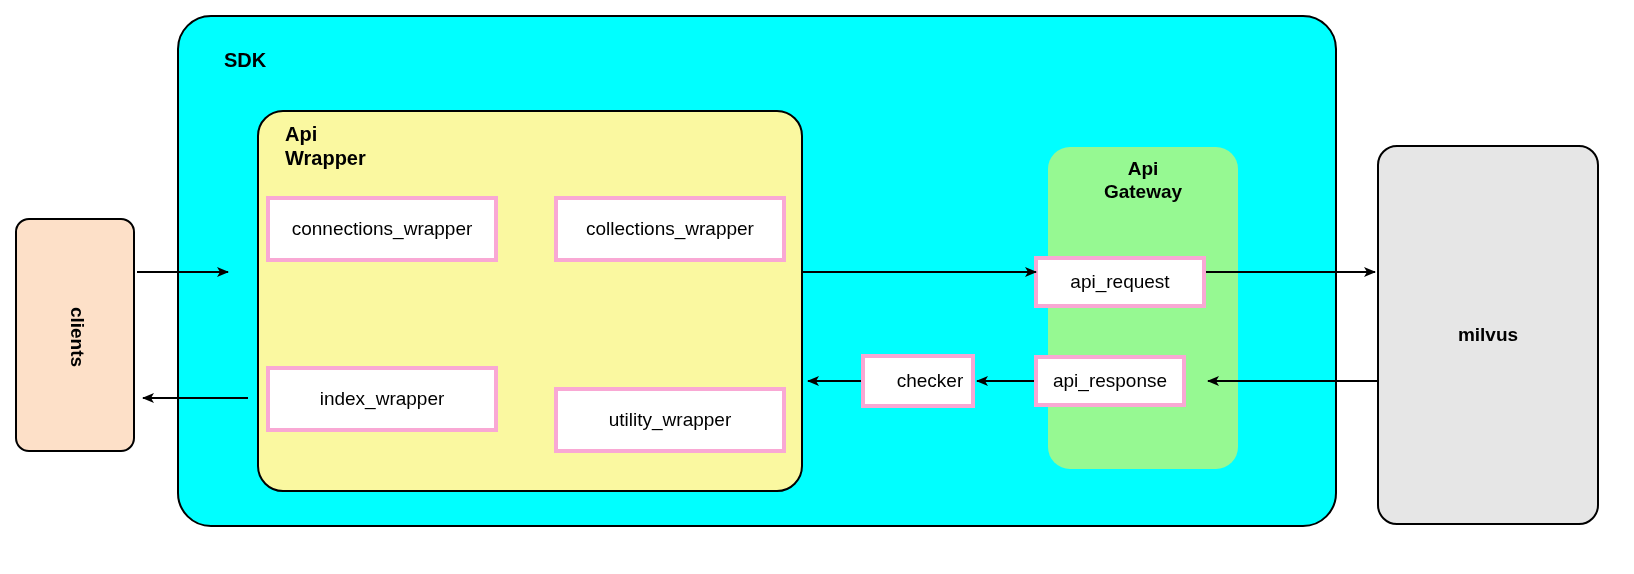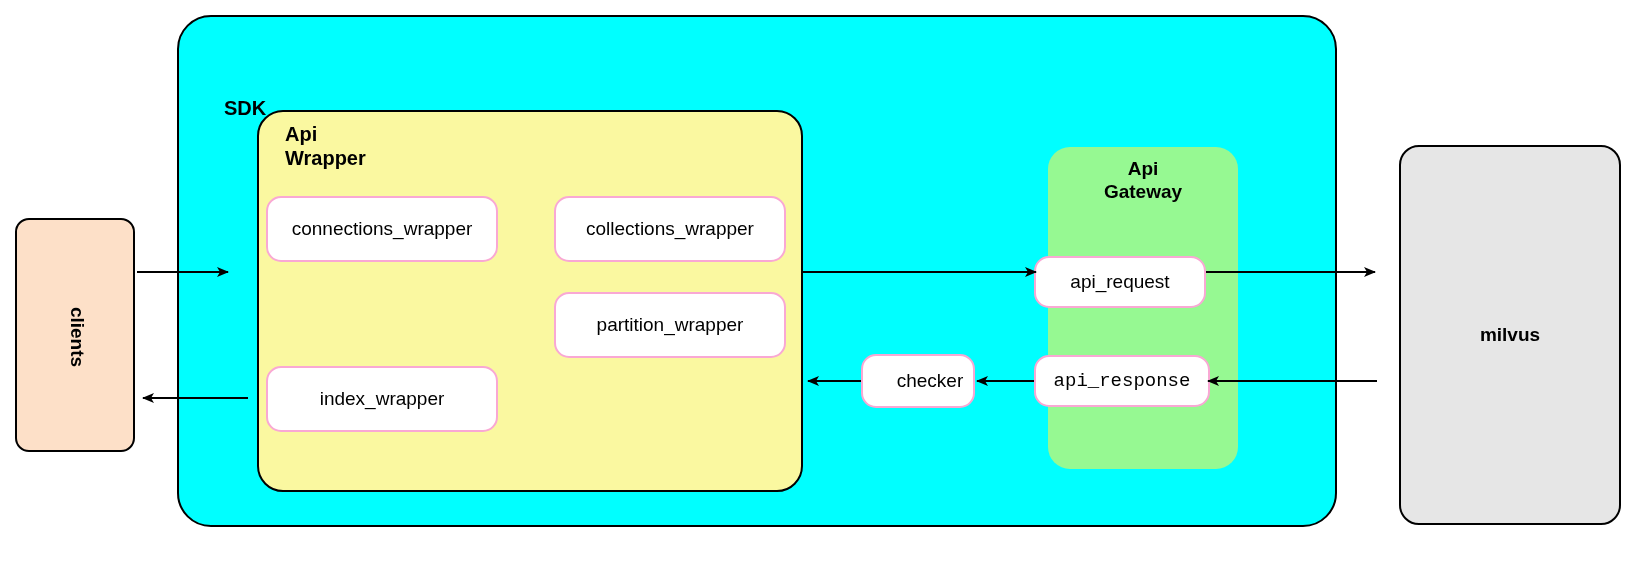--- a/index.html
+++ b/index.html
@@ -33,21 +33,20 @@
   }
   .sdk-title {
     position: absolute;
     left: 45px;
     top: 32px;
     font-size: 20px;
     font-weight: bold;
     color: #000000;
     line-height: 1.18;
     white-space: pre-line;
-    margin-top: 48px;
   }
   
   .wrapper-container {
     left: 257px;
     top: 110px;
     width: 546px;
     height: 382px;
     background: #faf8a0;
     border: 2px solid #000000;
     border-radius: 26px;
@@ -82,22 +81,22 @@
     font-weight: bold;
     color: #000000;
     line-height: 1.2;
     white-space: pre-line;
   }
   
   .node {
     position: absolute;
     box-sizing: border-box;
     background: #ffffff;
-    border: 2px solid #f9a8d4;
-    border-radius: 15px;
+    border: 4px solid #f9a8d4;
+    border-radius: 0;
     display: flex;
     align-items: center;
     justify-content: center;
     font-size: 19px;
     color: #000000;
     text-align: center;
   }
   
   .clients-box {
     left: 15px;
@@ -133,32 +132,31 @@
     height: 380px;
     background: #e6e6e6;
     border: 2px solid #000000;
     border-radius: 20px;
     display: flex;
     align-items: center;
     justify-content: center;
     font-size: 19px;
     font-weight: bold;
     color: #000000;
-    margin-left: 22px;
   }
   
   .n-connections { left: 266px; top: 196px; width: 232px; height: 66px; }
   .n-collections { left: 554px; top: 196px; width: 232px; height: 66px; }
   .n-schema      { left: 266px; top: 292px; width: 232px; height: 66px; }
   .n-partition   { left: 554px; top: 292px; width: 232px; height: 66px; }
   .n-index       { left: 266px; top: 366px; width: 232px; height: 66px; }
   .n-utility     { left: 554px; top: 387px; width: 232px; height: 66px; }
   
   .n-api-request  { left: 1034px; top: 256px; width: 172px; height: 52px; }
-  .n-api-response { left: 1034px; top: 355px; width: 176px; height: 52px; font-family: Liberation Mono, monospace; }
+  .n-api-response { left: 1034px; top: 355px; width: 152px; height: 52px; }
   
   .n-checker { left: 861px; top: 354px; width: 114px; height: 54px; padding-left: 24px; }
 
   
   .arrows {
     position: absolute;
     left: 0;
     top: 0;
     width: 1634px;
     height: 574px;
@@ -185,22 +183,22 @@
 Wrapper</div>
   </div>
 
   <div class="box gateway-container">
     <div class="gateway-title">Api
 Gateway</div>
   </div>
 
   <div class="node n-connections">connections_wrapper</div>
   <div class="node n-collections">collections_wrapper</div>
-  <div class="node n-partition">partition_wrapper</div>
   <div class="node n-index">index_wrapper</div>
+  <div class="node n-utility">utility_wrapper</div>
 
   <div class="node n-api-request">api_request</div>
   <div class="node n-api-response">api_response</div>
 
   <div class="node n-checker">checker</div>
 
   <div class="box milvus-box">milvus</div>
 
   <svg class="arrows" viewBox="0 0 1634 574" xmlns="http://www.w3.org/2000/svg">
     <defs>

